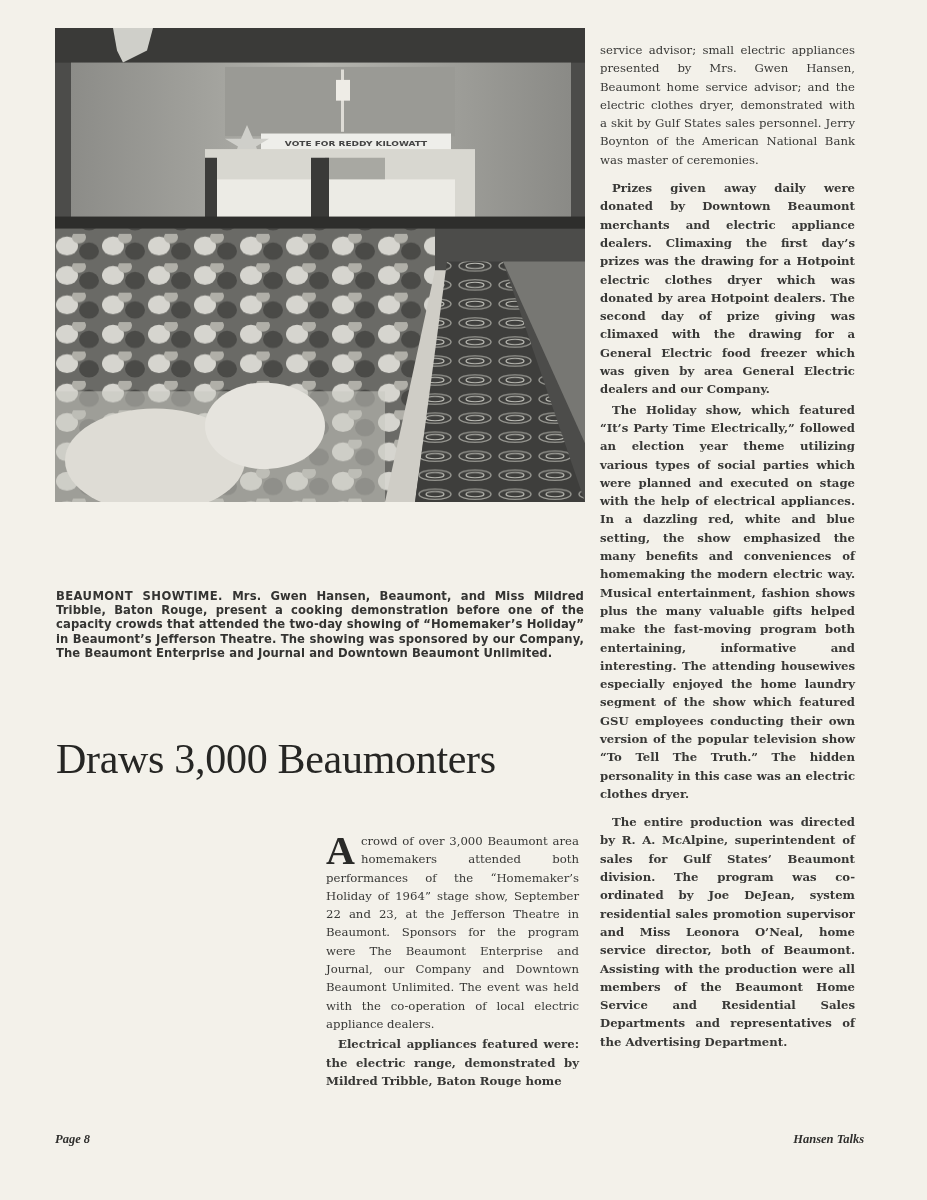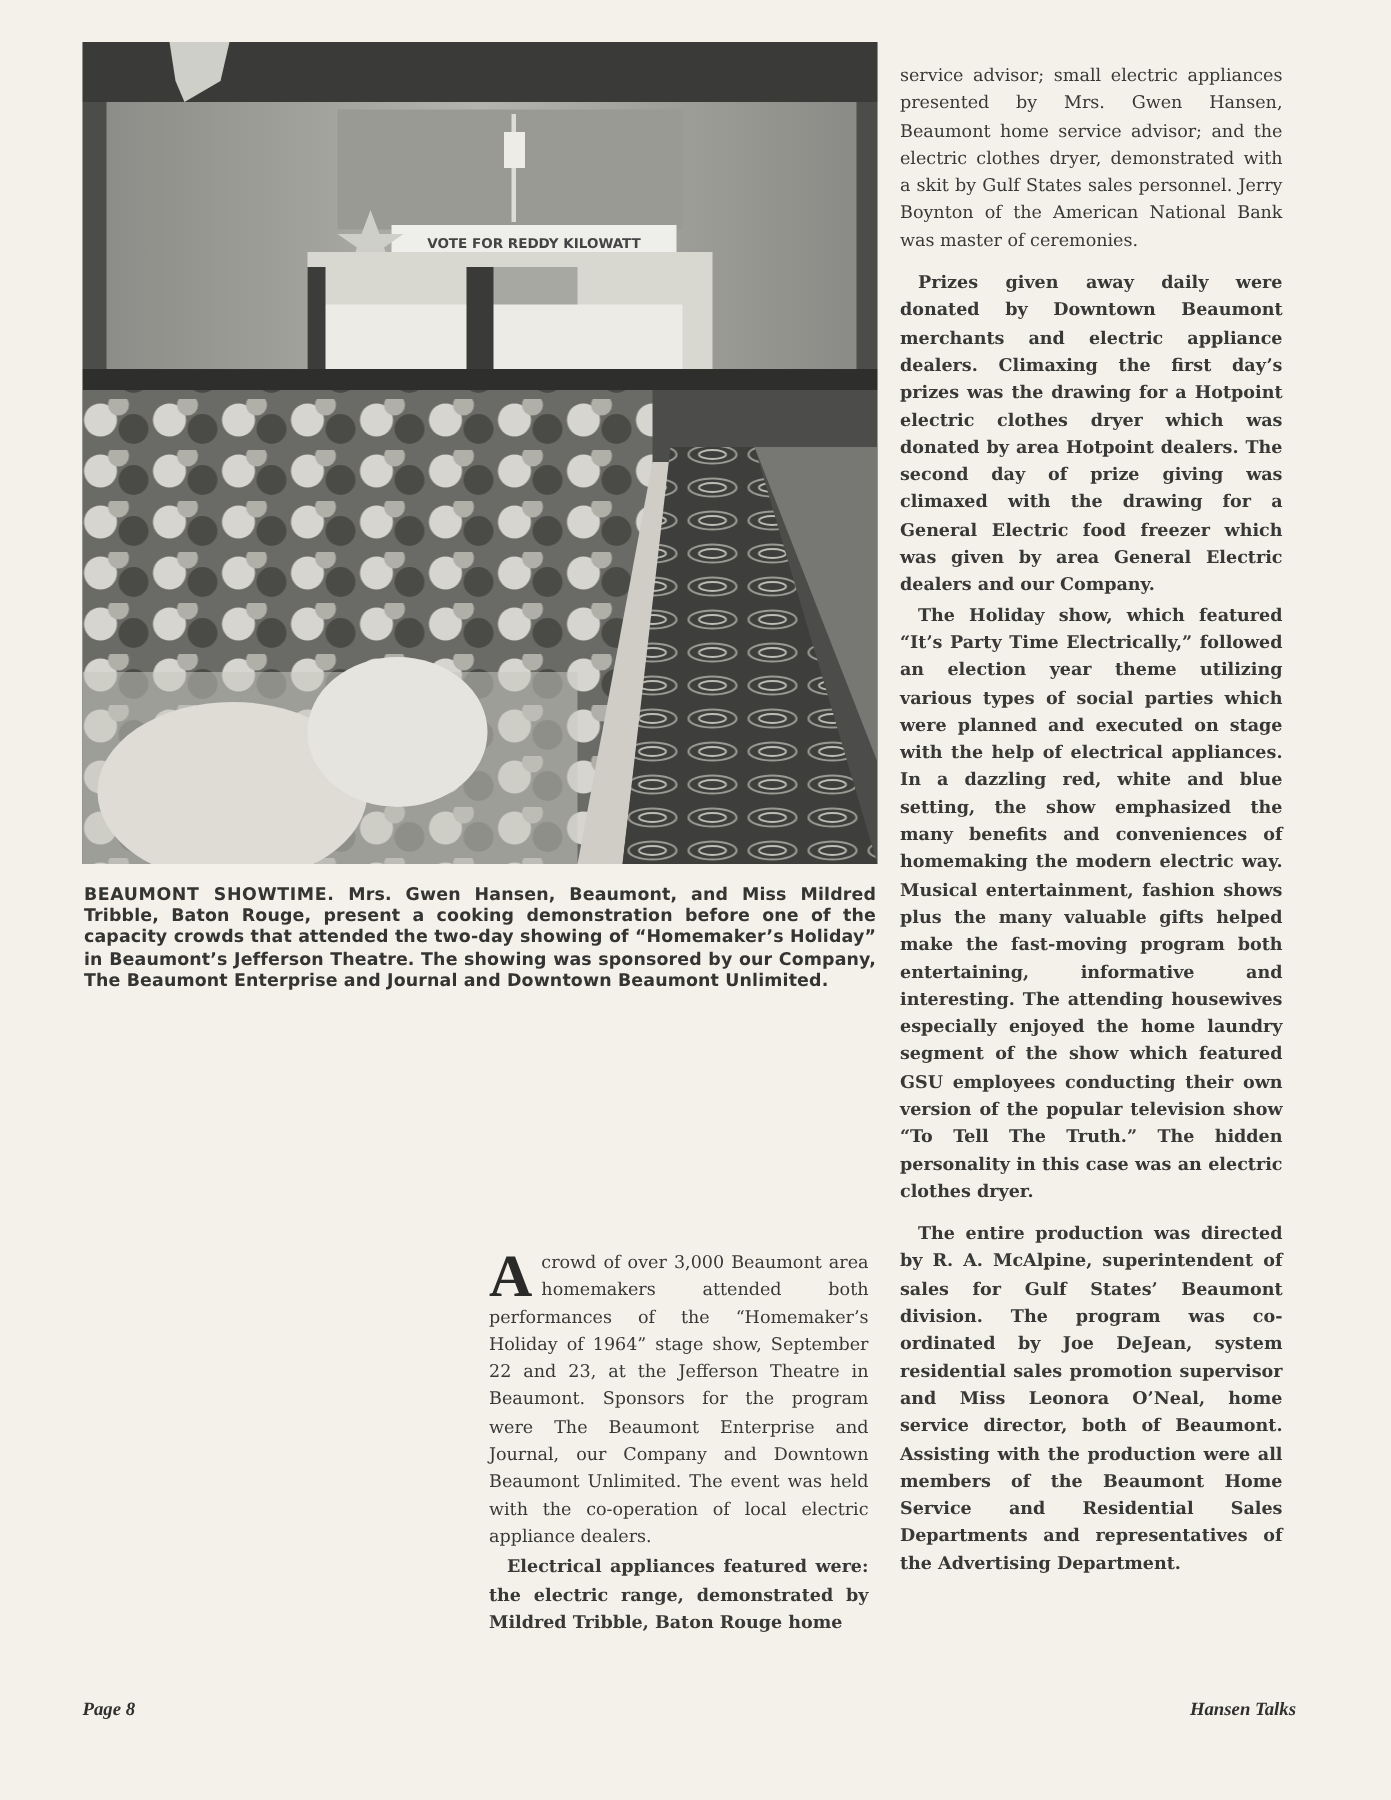--- a/index.html
+++ b/index.html
@@ -6,21 +6,21 @@
     body {
       width: 927px; height: 1200px; overflow: hidden;
       background: #f3f1ea;
       position: relative;
       color: #2a2a28;
     }
     .page { position: absolute; inset: 0; }
 
     
     .photo {
-      position: absolute; left: 55px; top: 28px; width: 530px; height: 548px;
+      position: absolute; left: 55px; top: 28px; width: 530px; height: 474px;
       background: #5a5a58; overflow: hidden;
     }
     .photo svg { display: block; width: 100%; height: 100%; }
 
     
     .caption {
       position: absolute; left: 56px; top: 589px; width: 528px;
       font-family: "DejaVu Sans", sans-serif;
       font-size: 11.6px; line-height: 14.2px; font-weight: bold;
       color: #343432; text-align: justify; letter-spacing: 0.1px;
@@ -126,20 +126,21 @@
     </svg>
   </div>
 
   <div class="caption">
     <span class="lead">BEAUMONT SHOWTIME.</span>
     <span>Mrs. Gwen Hansen, Beaumont, and Miss Mildred Tribble, Baton Rouge, present a cooking demonstration before one of the capacity crowds that attended the two-day showing of “Homemaker’s Holiday” in Beaumont’s Jefferson Theatre. The showing was sponsored by our Company, The Beaumont Enterprise and Journal and Downtown Beaumont Unlimited.</span>
   </div>
 
   <h1 class="headline">
     <br>
+    <span>Draws 3,000 Beaumonters</span>
   </h1>
 
   <div class="col col-center">
     <p class="dropcap-para"><span class="dropcap">A</span><span>crowd of over 3,000 Beaumont area homemakers attended both performances of the “Homemaker’s Holiday of 1964” stage show, September 22 and 23, at the Jefferson Theatre in Beaumont. Sponsors for the program were The Beaumont Enterprise and Journal, our Company and Downtown Beaumont Unlimited. The event was held with the co-operation of local electric appliance dealers.</span></p>
     <p>Electrical appliances featured were: the electric range, demonstrated by Mildred Tribble, Baton Rouge home</p>
   </div>
 
   <div class="col col-right">
     <p class="cont">service advisor; small electric appliances presented by Mrs. Gwen Hansen, Beaumont home service advisor; and the electric clothes dryer, demonstrated with a skit by Gulf States sales personnel. Jerry Boynton of the American National Bank was master of ceremonies.</p>
     <p class="gap">Prizes given away daily were donated by Downtown Beaumont merchants and electric appliance dealers. Climaxing the first day’s prizes was the drawing for a Hotpoint electric clothes dryer which was donated by area Hotpoint dealers. The second day of prize giving was climaxed with the drawing for a General Electric food freezer which was given by area General Electric dealers and our Company.</p>

